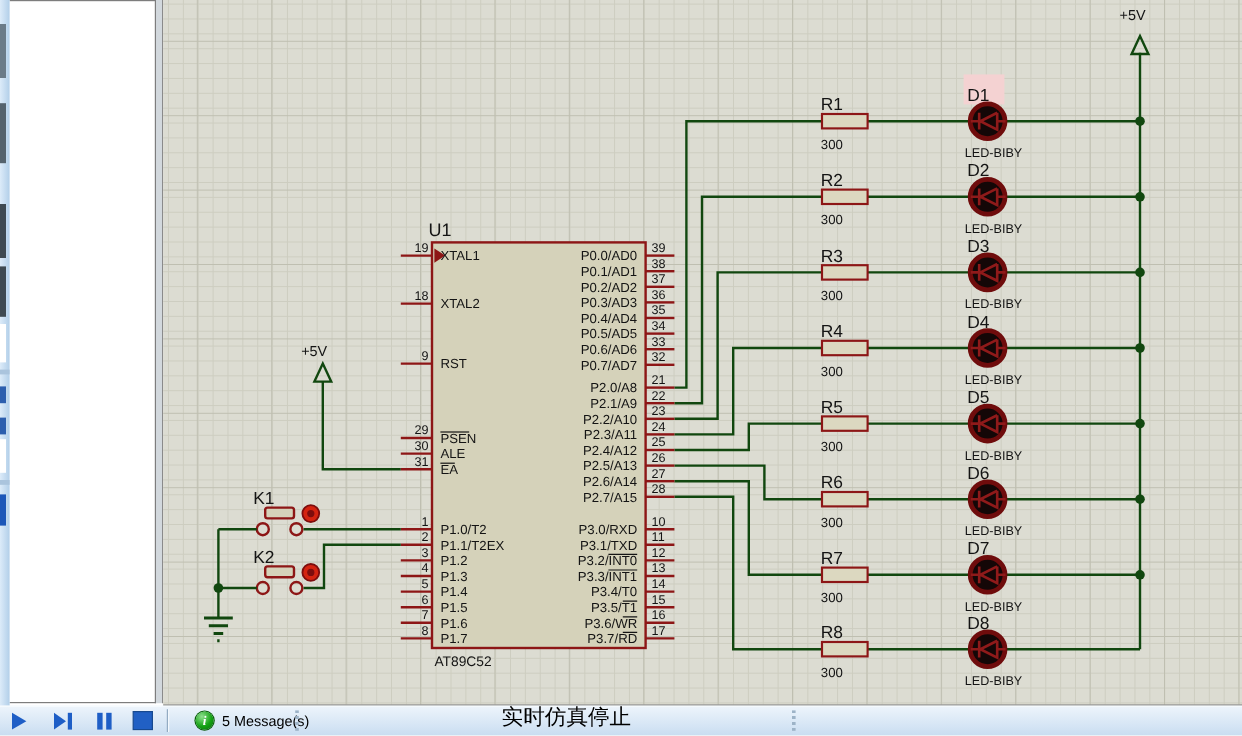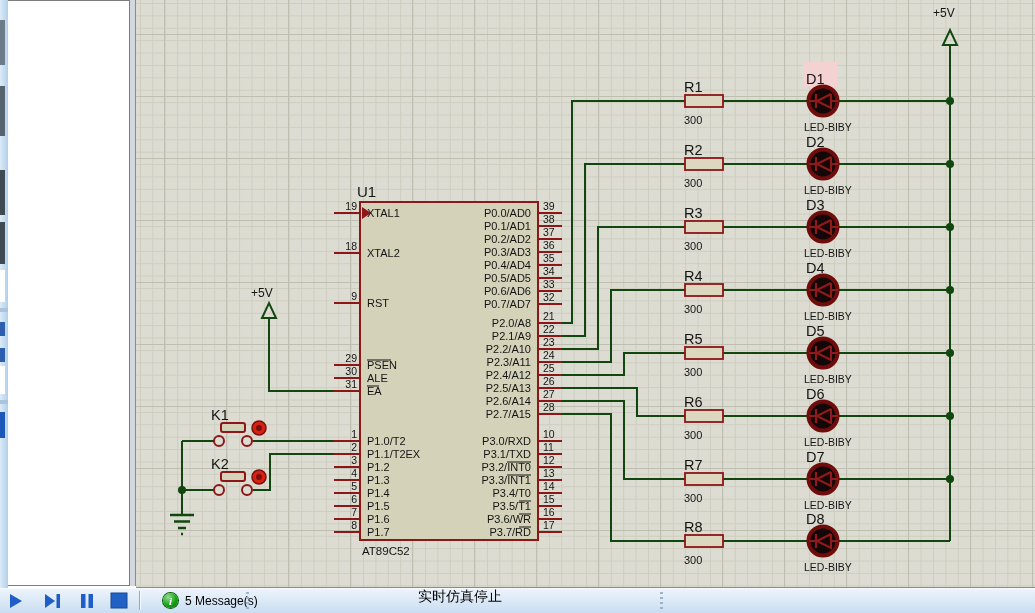--- a/index.html
+++ b/index.html
@@ -29,21 +29,21 @@
     box-shadow:inset 0 1px 0 #f8fbfe;font-size:12px;color:#000;}
   .sb-btn{position:absolute;top:4px;width:22px;height:17px;display:flex;align-items:center;justify-content:center;cursor:pointer;}
   .sb-sep{position:absolute;left:139px;top:3px;width:1px;height:19px;background:#93abc2;box-shadow:1px 0 0 #f2f8fd;}
   .sb-msg{position:absolute;left:163px;top:0;height:25px;display:flex;align-items:center;}
   .info-icon{display:inline-flex;width:15px;height:15px;border-radius:50%;
     background:radial-gradient(circle at 35% 28%,#8fe08f,#15a315 55%,#0a6e0a);
     color:#fff;font:italic bold 11px "Liberation Serif",serif;
     align-items:center;justify-content:center;margin-right:7px;box-shadow:0 0 0 1px #0a5d0a;}
   .sb-grip{position:absolute;top:4px;width:3px;height:17px;
     background:repeating-linear-gradient(#9db3c7 0 2px,transparent 2px 5px);}
-  .sb-status{position:absolute;left:418px;top:0;height:17px;display:flex;align-items:center;font-size:14px;}
+  .sb-status{position:absolute;left:418px;top:0;height:17px;display:flex;align-items:center;font-size:18px;}
 </style>
 </head>
 <body>
 
 <div class="app">
   <div class="main">
 
     <div class="toolstrip">
       <div class="frag" style="top:20px;height:45px;background:#6b7b88"></div>
       <div class="frag" style="top:86px;height:50px;background:#55636e"></div>

